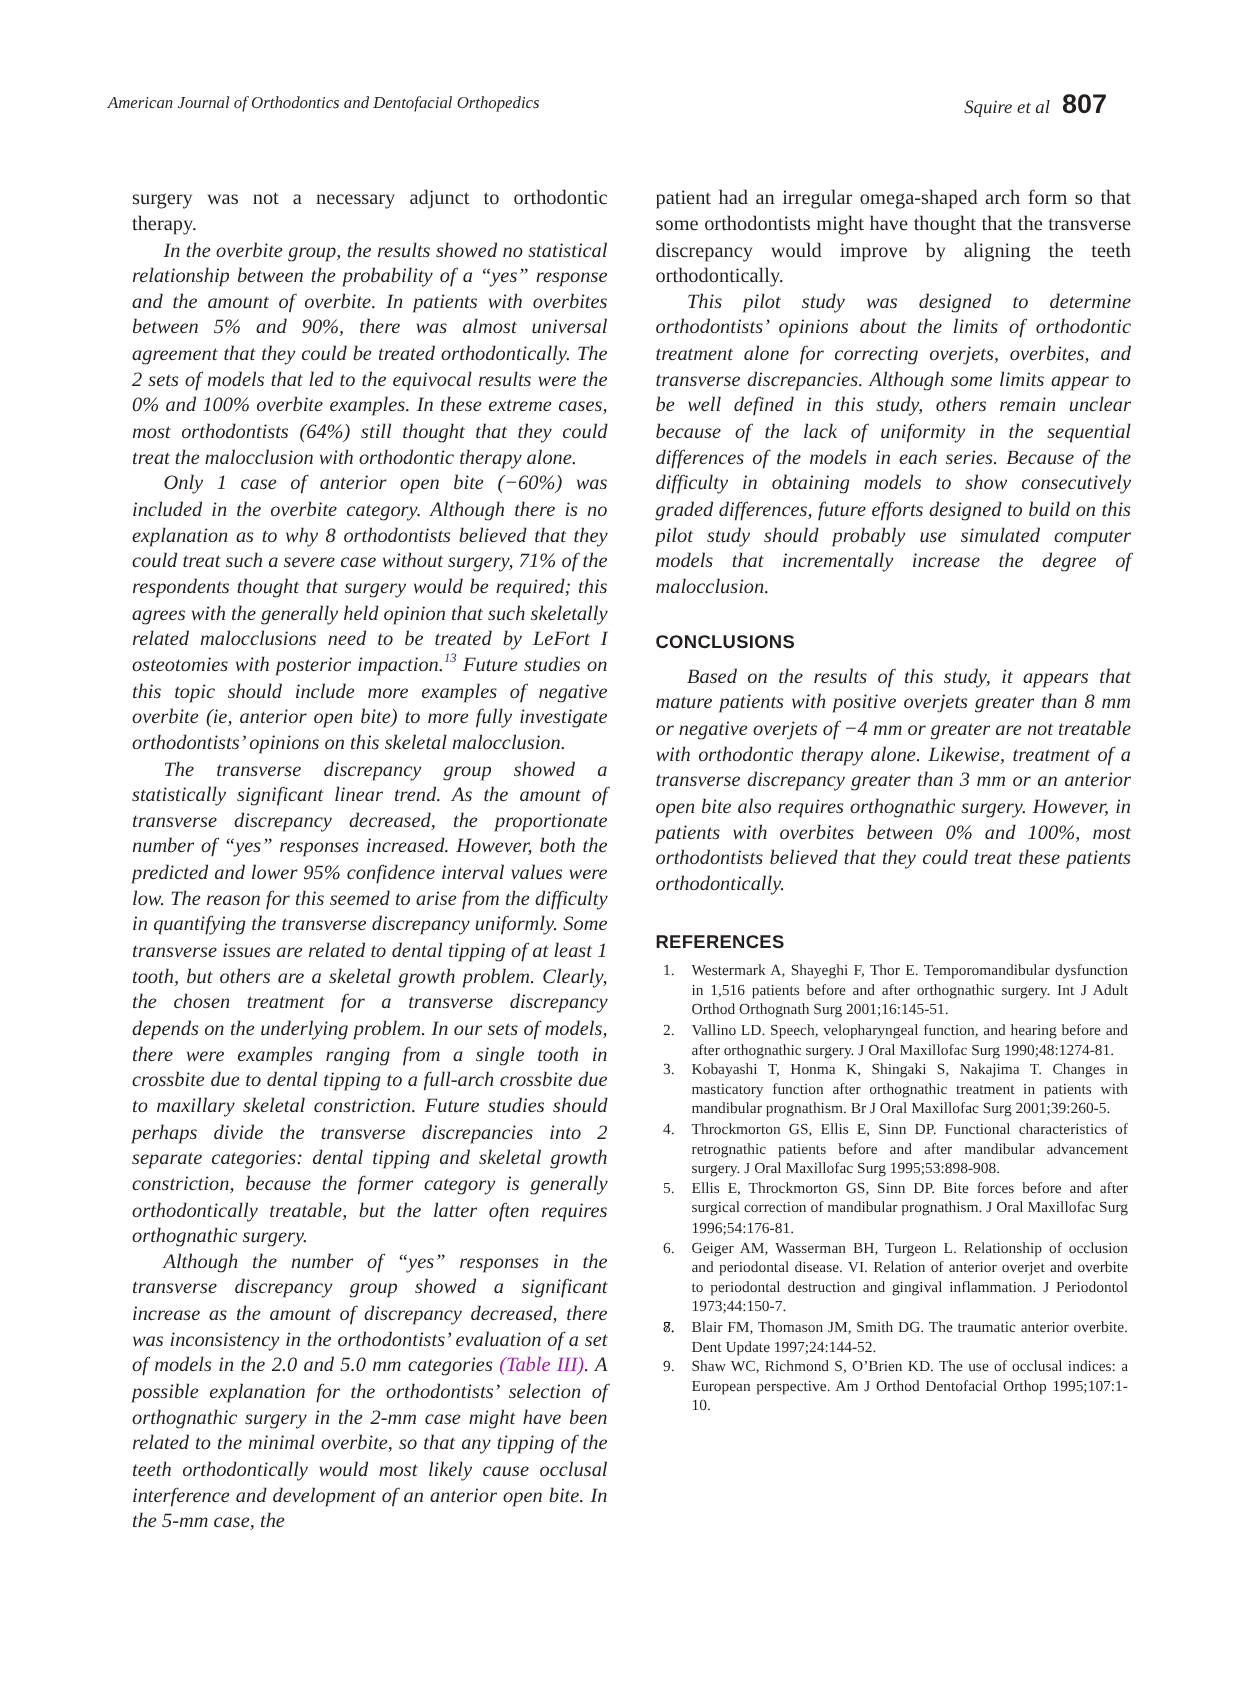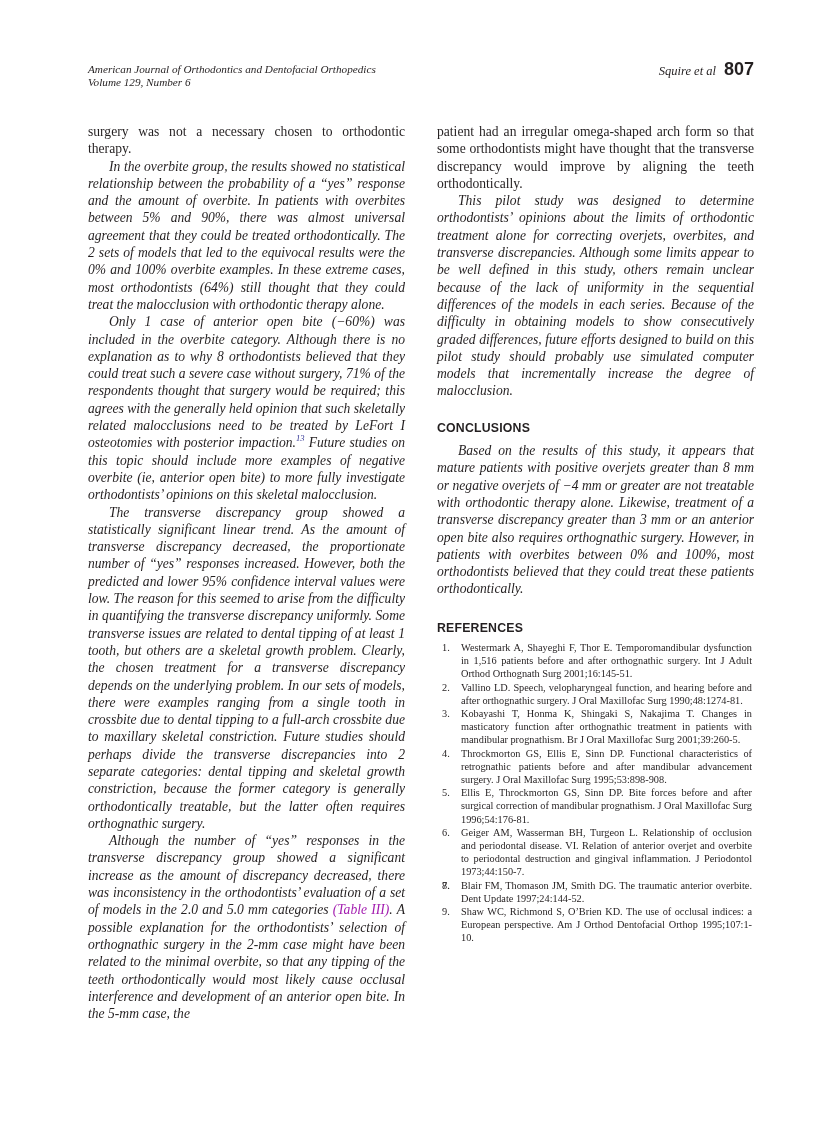--- a/index.html
+++ b/index.html
@@ -1,17 +1,17 @@
 <!DOCTYPE html>
 <html><head>
 <meta charset="utf-8">
 <style>
   html, body { margin: 0; padding: 0; background: #ffffff; }
   body { width: 838px; height: 1122px; position: relative; overflow: hidden; color: #231f20; }
-  .header { position: absolute; left: 88px; top: 63px; width: 666px; font-family: "Liberation Serif", serif; font-style: italic; font-size: 11.2px; line-height: 13px; color: #231f20; }
+  .header { position: absolute; left: 72px; top: 63px; width: 666px; font-family: "Liberation Serif", serif; font-style: italic; font-size: 11.2px; line-height: 13px; color: #231f20; }
   .header .journal { display: block; }
   .header .right { position: absolute; right: 0; top: 0; font-style: italic; font-size: 12.5px; }
   .header .pageno { font-family: "Liberation Sans", sans-serif; font-style: normal; font-weight: bold; font-size: 18px; margin-left: 8px; }
   .col { position: absolute; top: 123px; width: 317px; font-family: "Liberation Serif", serif; font-size: 13.6px; line-height: 17.3px; text-align: justify; }
   .col.left { left: 88px; }
   .col.right { left: 437px; }
   .col p { margin: 0; }
   .col p.indent { text-indent: 21px; font-style: italic; }
   sup { font-size: 8.5px; line-height: 0; vertical-align: super; color: #2e3192; }
   .link { color: #a21caf; }
@@ -19,28 +19,27 @@
   h2.refs { margin-top: 22px; margin-bottom: 4px; }
   ol.references { list-style: none; margin: 0; padding: 0; font-family: "Liberation Serif", serif; font-size: 10.3px; line-height: 13.2px; }
   ol.references li { position: relative; padding-left: 24px; padding-right: 2px; text-align: justify; }
   ol.references li .num { position: absolute; left: 5px; top: 0; }
 </style>
 </head>
 <body>
 
 <div class="header">
   <span class="journal">American Journal of Orthodontics and Dentofacial Orthopedics</span>
-  <span class="journal">Volume 129, Number 6</span>
   <span class="right">
     <span>Squire et al</span><span class="pageno">807</span>
   </span>
 </div>
 
 <div class="col left">
-  <p>surgery was not a necessary chosen to orthodontic therapy.</p>
+  <p>surgery was not a necessary adjunct to orthodontic therapy.</p>
   <p class="indent">In the overbite group, the results showed no statistical relationship between the probability of a “yes” response and the amount of overbite. In patients with overbites between 5% and 90%, there was almost universal agreement that they could be treated orthodontically. The 2 sets of models that led to the equivocal results were the 0% and 100% overbite examples. In these extreme cases, most orthodontists (64%) still thought that they could treat the malocclusion with orthodontic therapy alone.</p>
   <p class="indent"><span>Only 1 case of anterior open bite (−60%) was included in the overbite category. Although there is no explanation as to why 8 orthodontists believed that they could treat such a severe case without surgery, 71% of the respondents thought that surgery would be required; this agrees with the generally held opinion that such skeletally related malocclusions need to be treated by LeFort I osteotomies with posterior impaction.</span><sup>13</sup><span> Future studies on this topic should include more examples of negative overbite (ie, anterior open bite) to more fully investigate orthodontists’ opinions on this skeletal malocclusion.</span></p>
   <p class="indent">The transverse discrepancy group showed a statistically significant linear trend. As the amount of transverse discrepancy decreased, the proportionate number of “yes” responses increased. However, both the predicted and lower 95% confidence interval values were low. The reason for this seemed to arise from the difficulty in quantifying the transverse discrepancy uniformly. Some transverse issues are related to dental tipping of at least 1 tooth, but others are a skeletal growth problem. Clearly, the chosen treatment for a transverse discrepancy depends on the underlying problem. In our sets of models, there were examples ranging from a single tooth in crossbite due to dental tipping to a full-arch crossbite due to maxillary skeletal constriction. Future studies should perhaps divide the transverse discrepancies into 2 separate categories: dental tipping and skeletal growth constriction, because the former category is generally orthodontically treatable, but the latter often requires orthognathic surgery.</p>
   <p class="indent"><span>Although the number of “yes” responses in the transverse discrepancy group showed a significant increase as the amount of discrepancy decreased, there was inconsistency in the orthodontists’ evaluation of a set of models in the 2.0 and 5.0 mm categories </span><span class="link">(Table III)</span><span>. A possible explanation for the orthodontists’ selection of orthognathic surgery in the 2-mm case might have been related to the minimal overbite, so that any tipping of the teeth orthodontically would most likely cause occlusal interference and development of an anterior open bite. In the 5-mm case, the</span></p>
 </div>
 
 <div class="col right">
   <p>patient had an irregular omega-shaped arch form so that some orthodontists might have thought that the transverse discrepancy would improve by aligning the teeth orthodontically.</p>
   <p class="indent">This pilot study was designed to determine orthodontists’ opinions about the limits of orthodontic treatment alone for correcting overjets, overbites, and transverse discrepancies. Although some limits appear to be well defined in this study, others remain unclear because of the lack of uniformity in the sequential differences of the models in each series. Because of the difficulty in obtaining models to show consecutively graded differences, future efforts designed to build on this pilot study should probably use simulated computer models that incrementally increase the degree of malocclusion.</p>
   <h2>CONCLUSIONS</h2>

